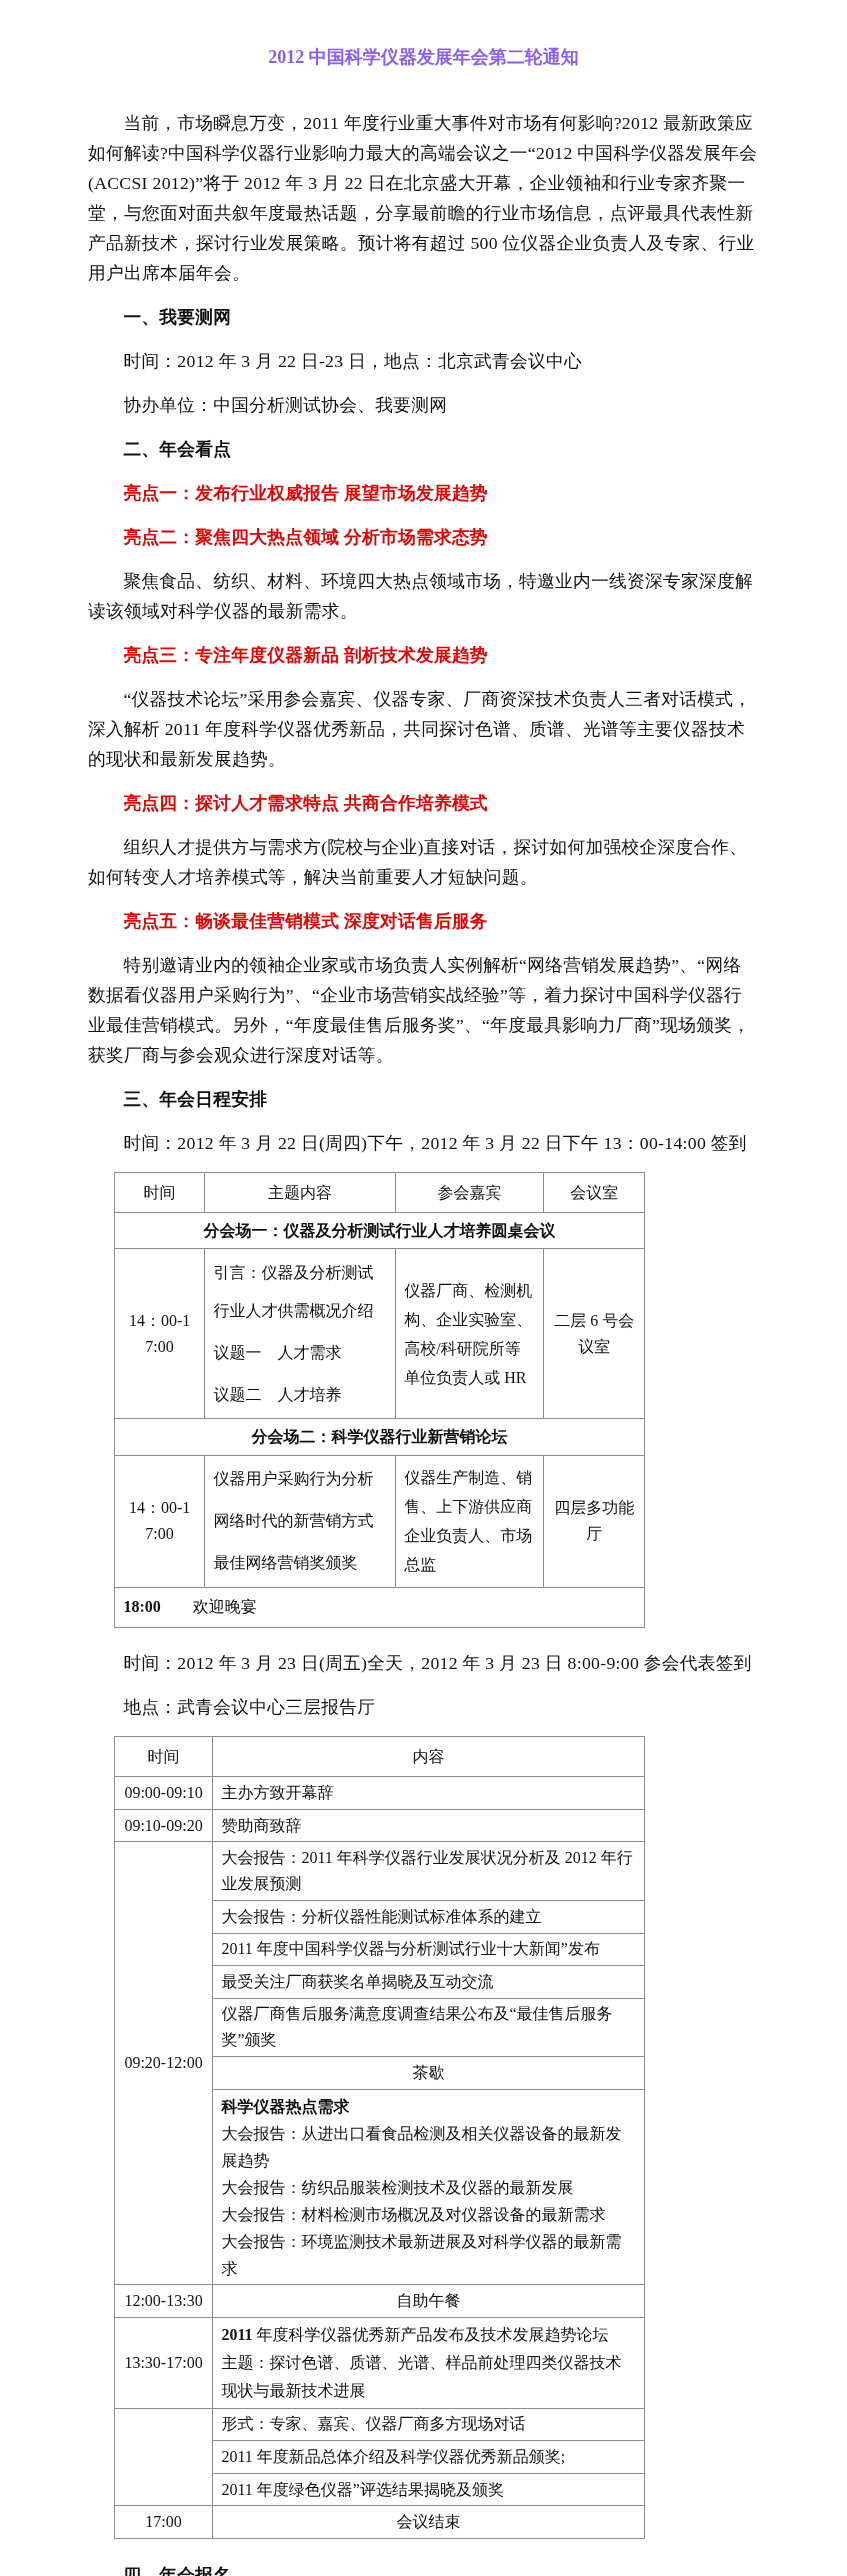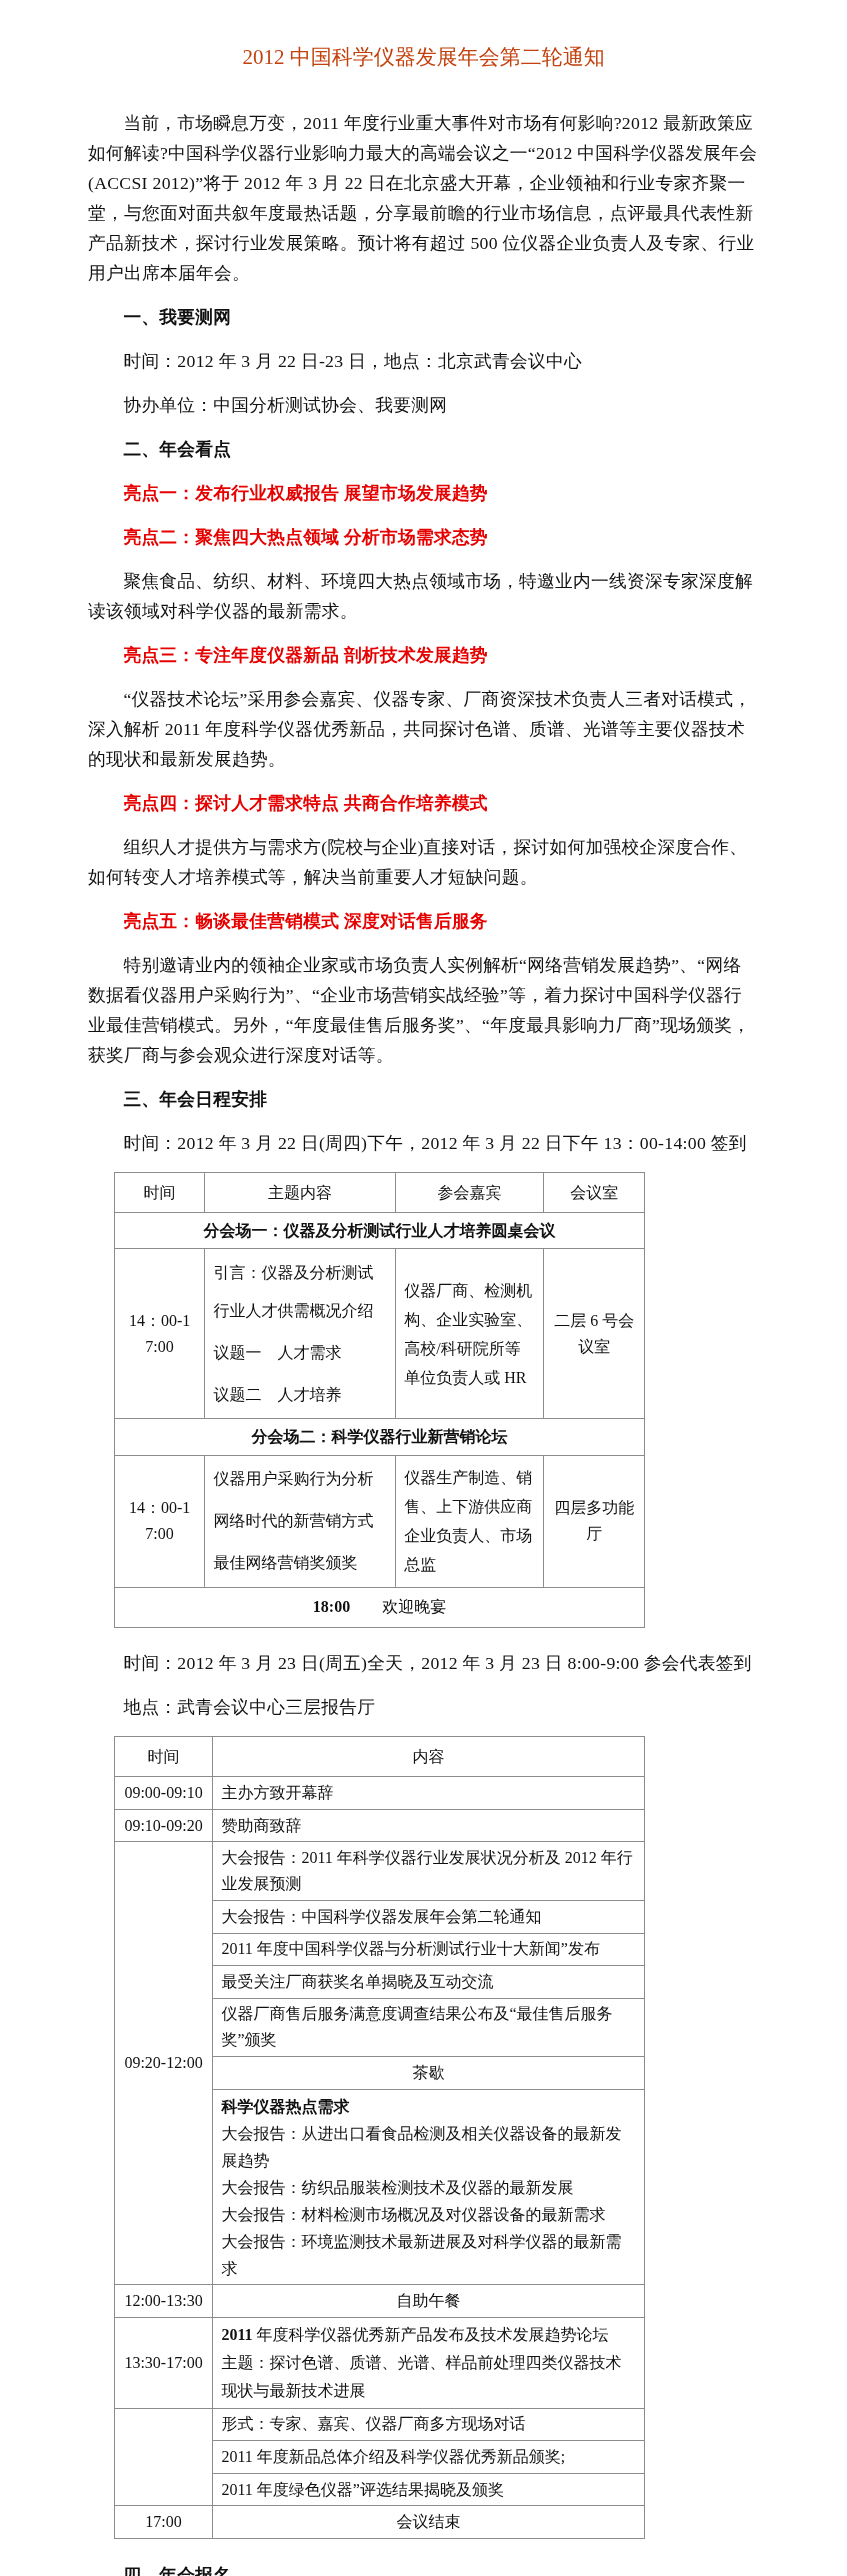--- a/index.html
+++ b/index.html
@@ -1,30 +1,30 @@
 <!DOCTYPE html>
 <html lang="zh" style="font-size:15px"><head>
 <meta charset="utf-8">
 <style>
   html,body{margin:0;padding:0;background:#ffffff;}
   body{width:847px;font-family:"Liberation Serif","DejaVu Serif",serif;color:#111111;}
   .page{box-sizing:border-box;width:847px;min-height:2576px;padding:41px 88px 84px 88px;background:#ffffff;}
-  .doc-title{font-size:21px;line-height:32px;font-weight:normal;text-align:center;color:#c2410c;margin:0 0 35px 0;}
+  .doc-title{font-size:18px;line-height:32px;font-weight:bold;text-align:center;color:#8b5cf6;margin:0 0 35px 0;}
   p{font-size:17.7px;line-height:30px;margin:0 0 14px 0;text-indent:2em;letter-spacing:0.3px;}
   .sec-head{font-weight:bold;}
   .hl-head{color:#e60000;font-weight:bold;}
   table{border-collapse:collapse;width:531px;margin:7.5px 0 20.5px 26px;table-layout:fixed;}
   th,td{border:0.9px solid #8c8c8c;font-size:16px;line-height:26px;padding:2.8px 8.4px;vertical-align:middle;word-break:break-all;}
   th{font-weight:normal;text-align:center;padding:6.5px 8.4px;}
   .t-center{text-align:center;}
   .t-bold{font-weight:bold;}
   .session-row{text-align:center;font-weight:bold;padding:4.7px 8.4px;}
   .topic-cell div{line-height:38px;padding:1.9px 0;}
   .guest-cell{line-height:29px;}
-  .dinner-cell{text-align:center;padding:6.5px 8.4px;}
+  .dinner-cell{text-align:left;padding:6.5px 8.4px;}
   .dinner-cell .gap{display:inline-block;width:32px;}
   .hot-cell div{line-height:27px;}
   .forum-title-cell div{line-height:28px;}
 </style>
 </head>
 <body>
 
 <div class="page">
 
   <h1 class="doc-title">2012 中国科学仪器发展年会第二轮通知</h1>
@@ -121,21 +121,21 @@
     </tr>
     <tr>
       <td class="t-center">09:10-09:20</td>
       <td>赞助商致辞</td>
     </tr>
     <tr>
       <td class="t-center" rowspan="7">09:20-12:00</td>
       <td>大会报告：2011 年科学仪器行业发展状况分析及 2012 年行业发展预测</td>
     </tr>
     <tr>
-      <td>大会报告：中国科学仪器发展年会第二轮通知</td>
+      <td>大会报告：分析仪器性能测试标准体系的建立</td>
     </tr>
     <tr>
       <td>2011 年度中国科学仪器与分析测试行业十大新闻”发布</td>
     </tr>
     <tr>
       <td>最受关注厂商获奖名单揭晓及互动交流</td>
     </tr>
     <tr>
       <td>仪器厂商售后服务满意度调查结果公布及“最佳售后服务奖”颁奖</td>
     </tr>

